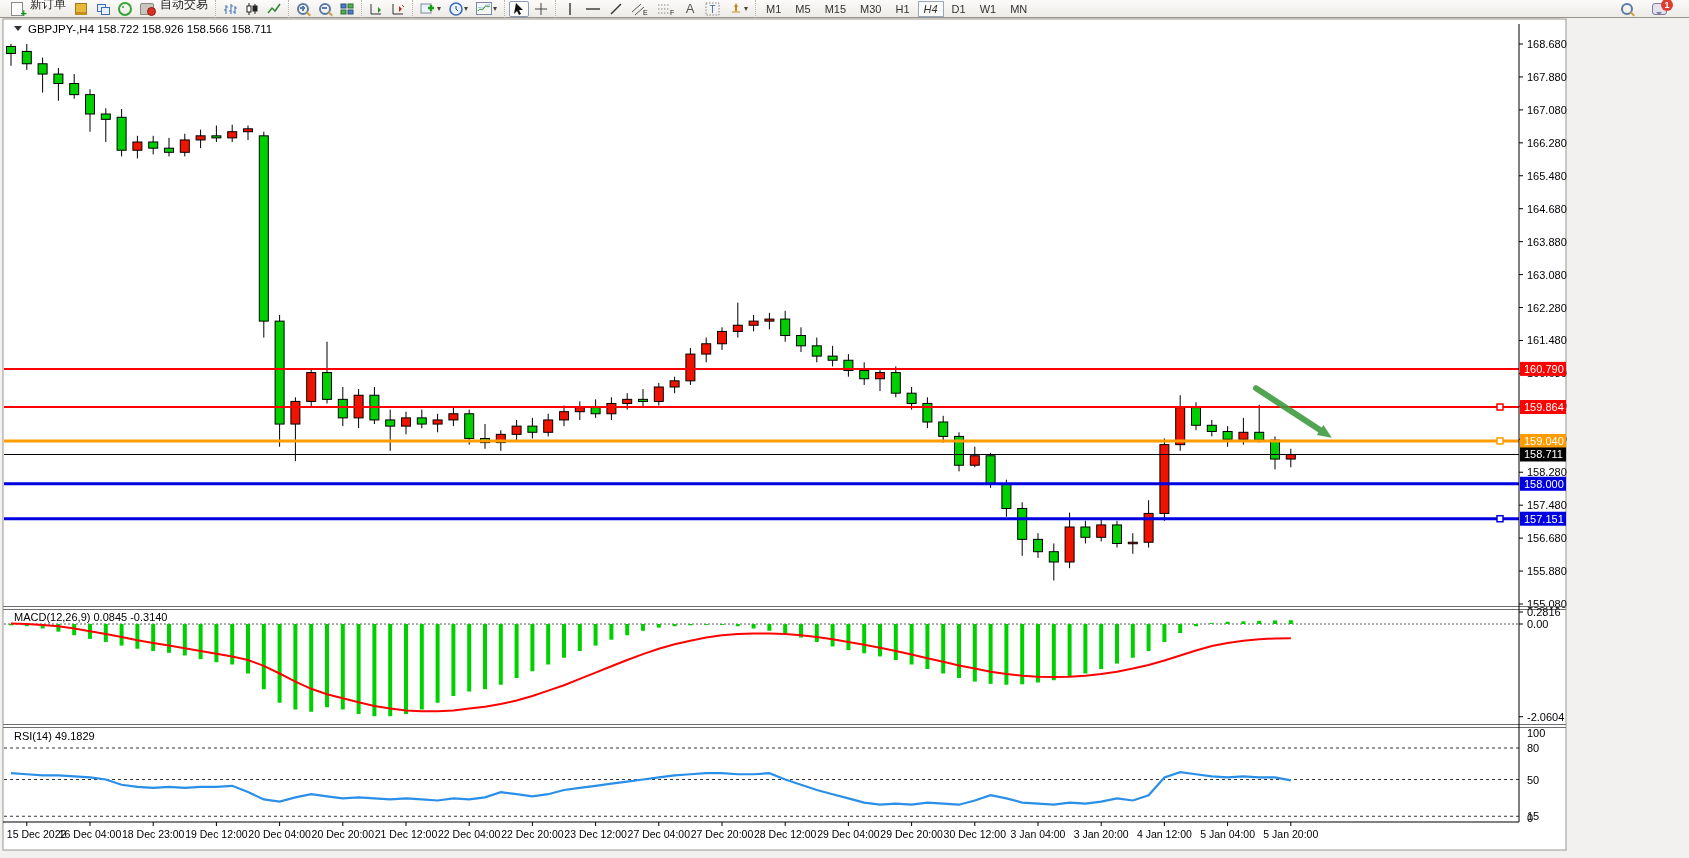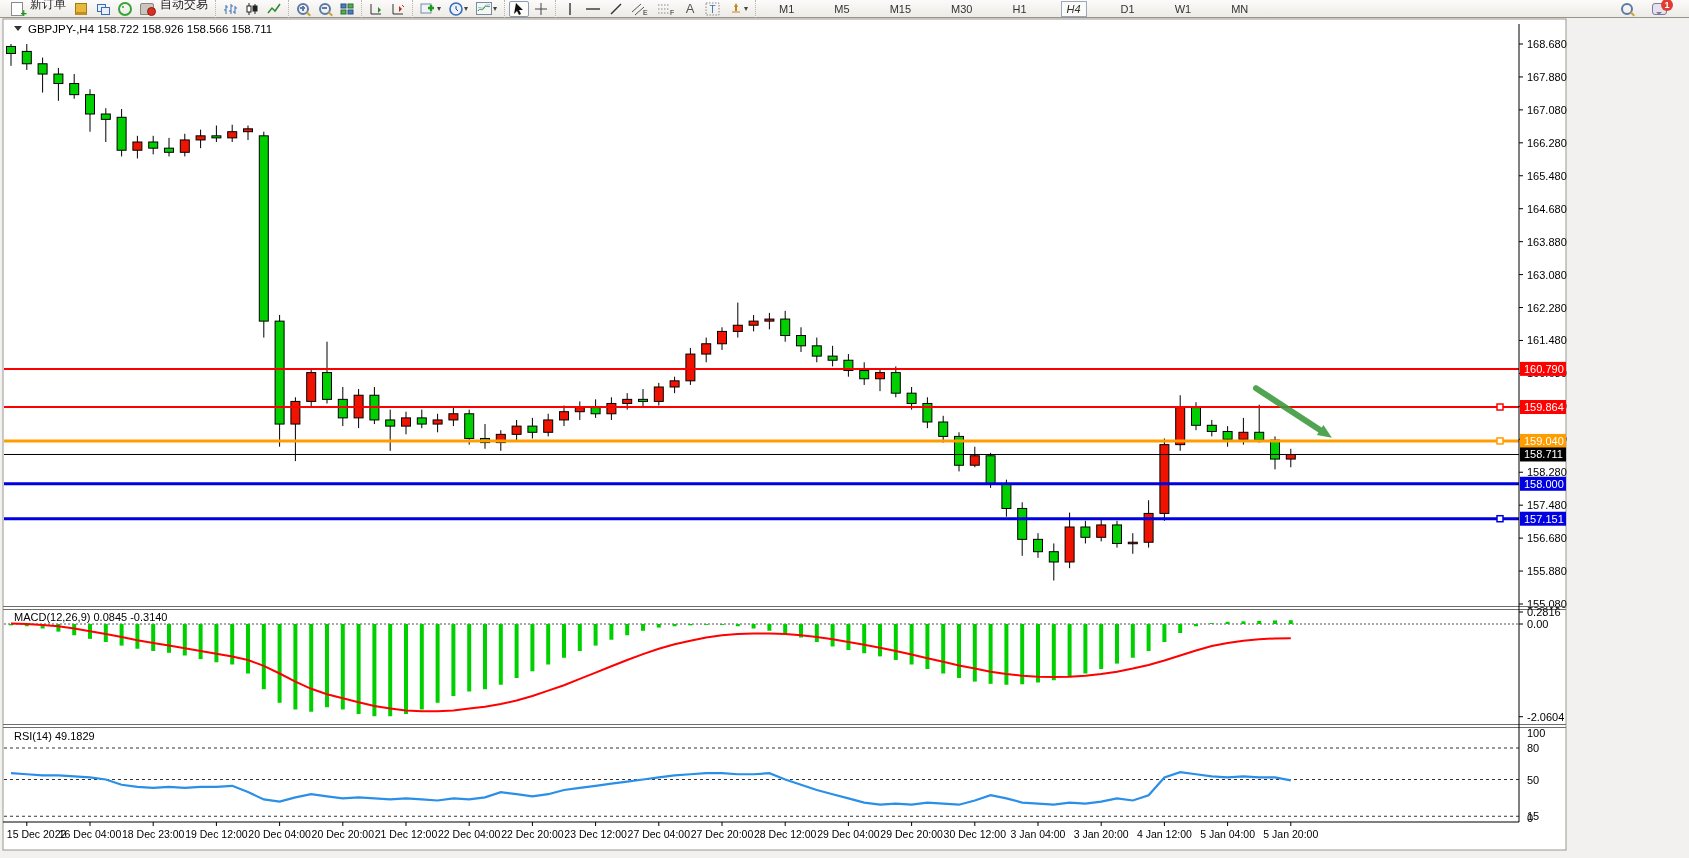--- a/index.html
+++ b/index.html
@@ -8,21 +8,21 @@
   #toolbar{position:absolute;left:0;top:0;width:1689px;height:18px;
     background:linear-gradient(#fcfbfa,#edebe6);border-bottom:1px solid #98948c;
     display:flex;align-items:center;padding:0 3px;box-sizing:border-box;font-size:12px;color:#222;z-index:5;}
   .tgroup{display:flex;align-items:center;height:18px;padding:0 3px;border-left:1px dotted #b9b5ad;}
   .tgroup:first-child{border-left:none;}
   .tbtn{height:16px;min-width:20px;display:inline-flex;align-items:center;justify-content:center;
     margin:0 1px;padding:0 2px;border:1px solid transparent;border-radius:2px;box-sizing:border-box;}
   .tbtn.pressed{background:#fdfdfc;border:1px solid #8d9bb3;}
   .tlabel{margin:0 4px 8px 2px;font-size:12px;}
   .caret{font-size:8px;color:#444;margin-left:1px;}
-  .tf{font-size:11px;color:#333;padding:1px 5px;margin:0 14px;border:1px solid transparent;}
+  .tf{font-size:11px;color:#333;padding:1px 5px;margin:0 1px;border:1px solid transparent;}
   .tf.active{background:#fbfbfa;border:1px solid #9aa7bc;font-style:italic;}
   #tb-right{margin-left:auto;display:flex;align-items:center;gap:10px;padding-right:10px;}
   
   .i{display:inline-block;position:relative;}
   .doc{width:10px;height:12px;background:#fff;border:1px solid #8a8a8a;}
   .doc .plus{position:absolute;right:-5px;bottom:-3px;color:#0d9c0d;font-weight:bold;font-size:11px;line-height:9px;}
   .cube{width:10px;height:8px;background:#e7b83a;border:1px solid #9c7b1e;border-bottom:3px solid #c28f1e;}
   .wins{width:12px;height:10px;}
   .wins:before,.wins:after{content:"";position:absolute;width:7px;height:6px;background:#eaf1fb;border:1px solid #3a6cb5;}
   .wins:before{left:0;top:0}.wins:after{left:4px;top:3px}

